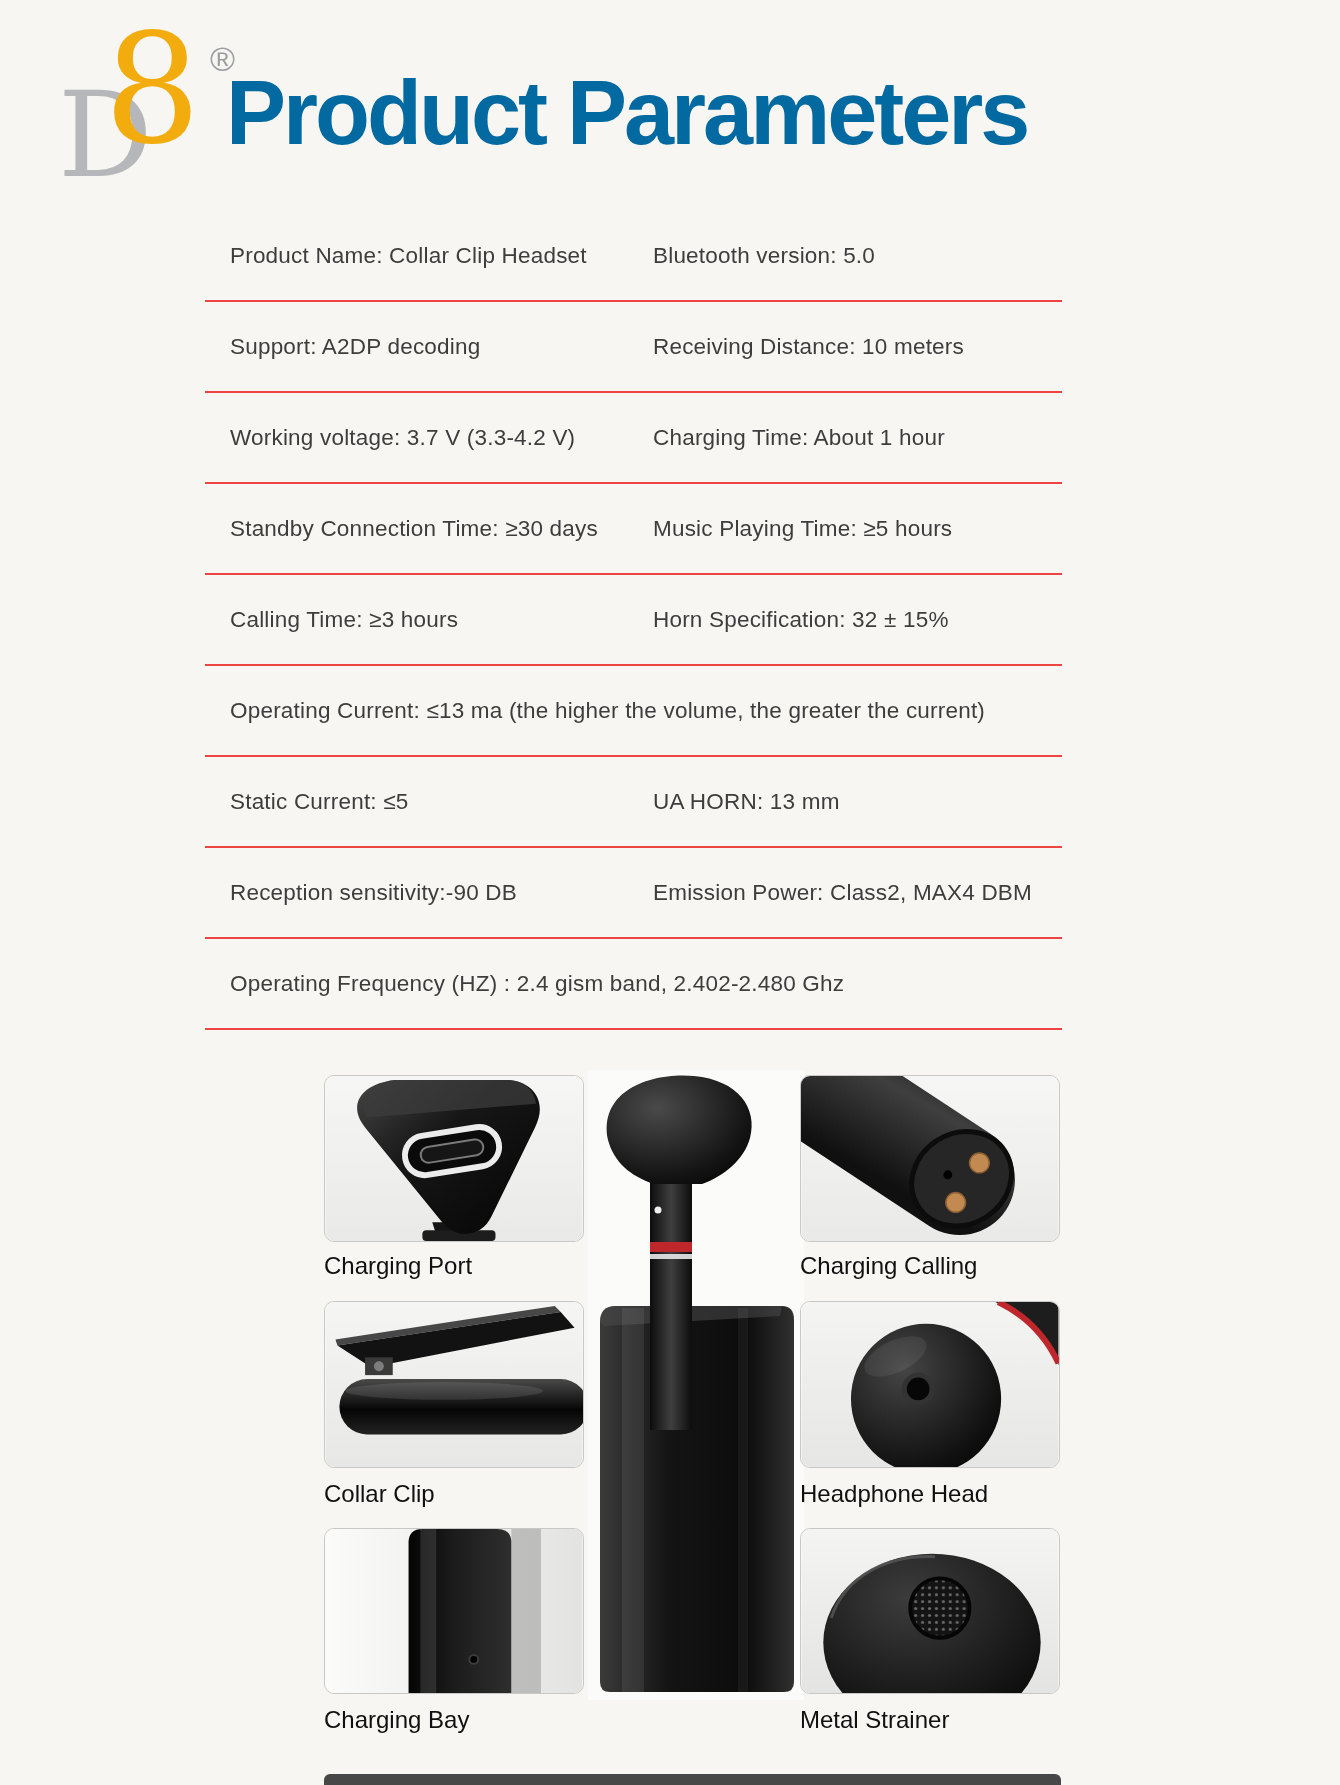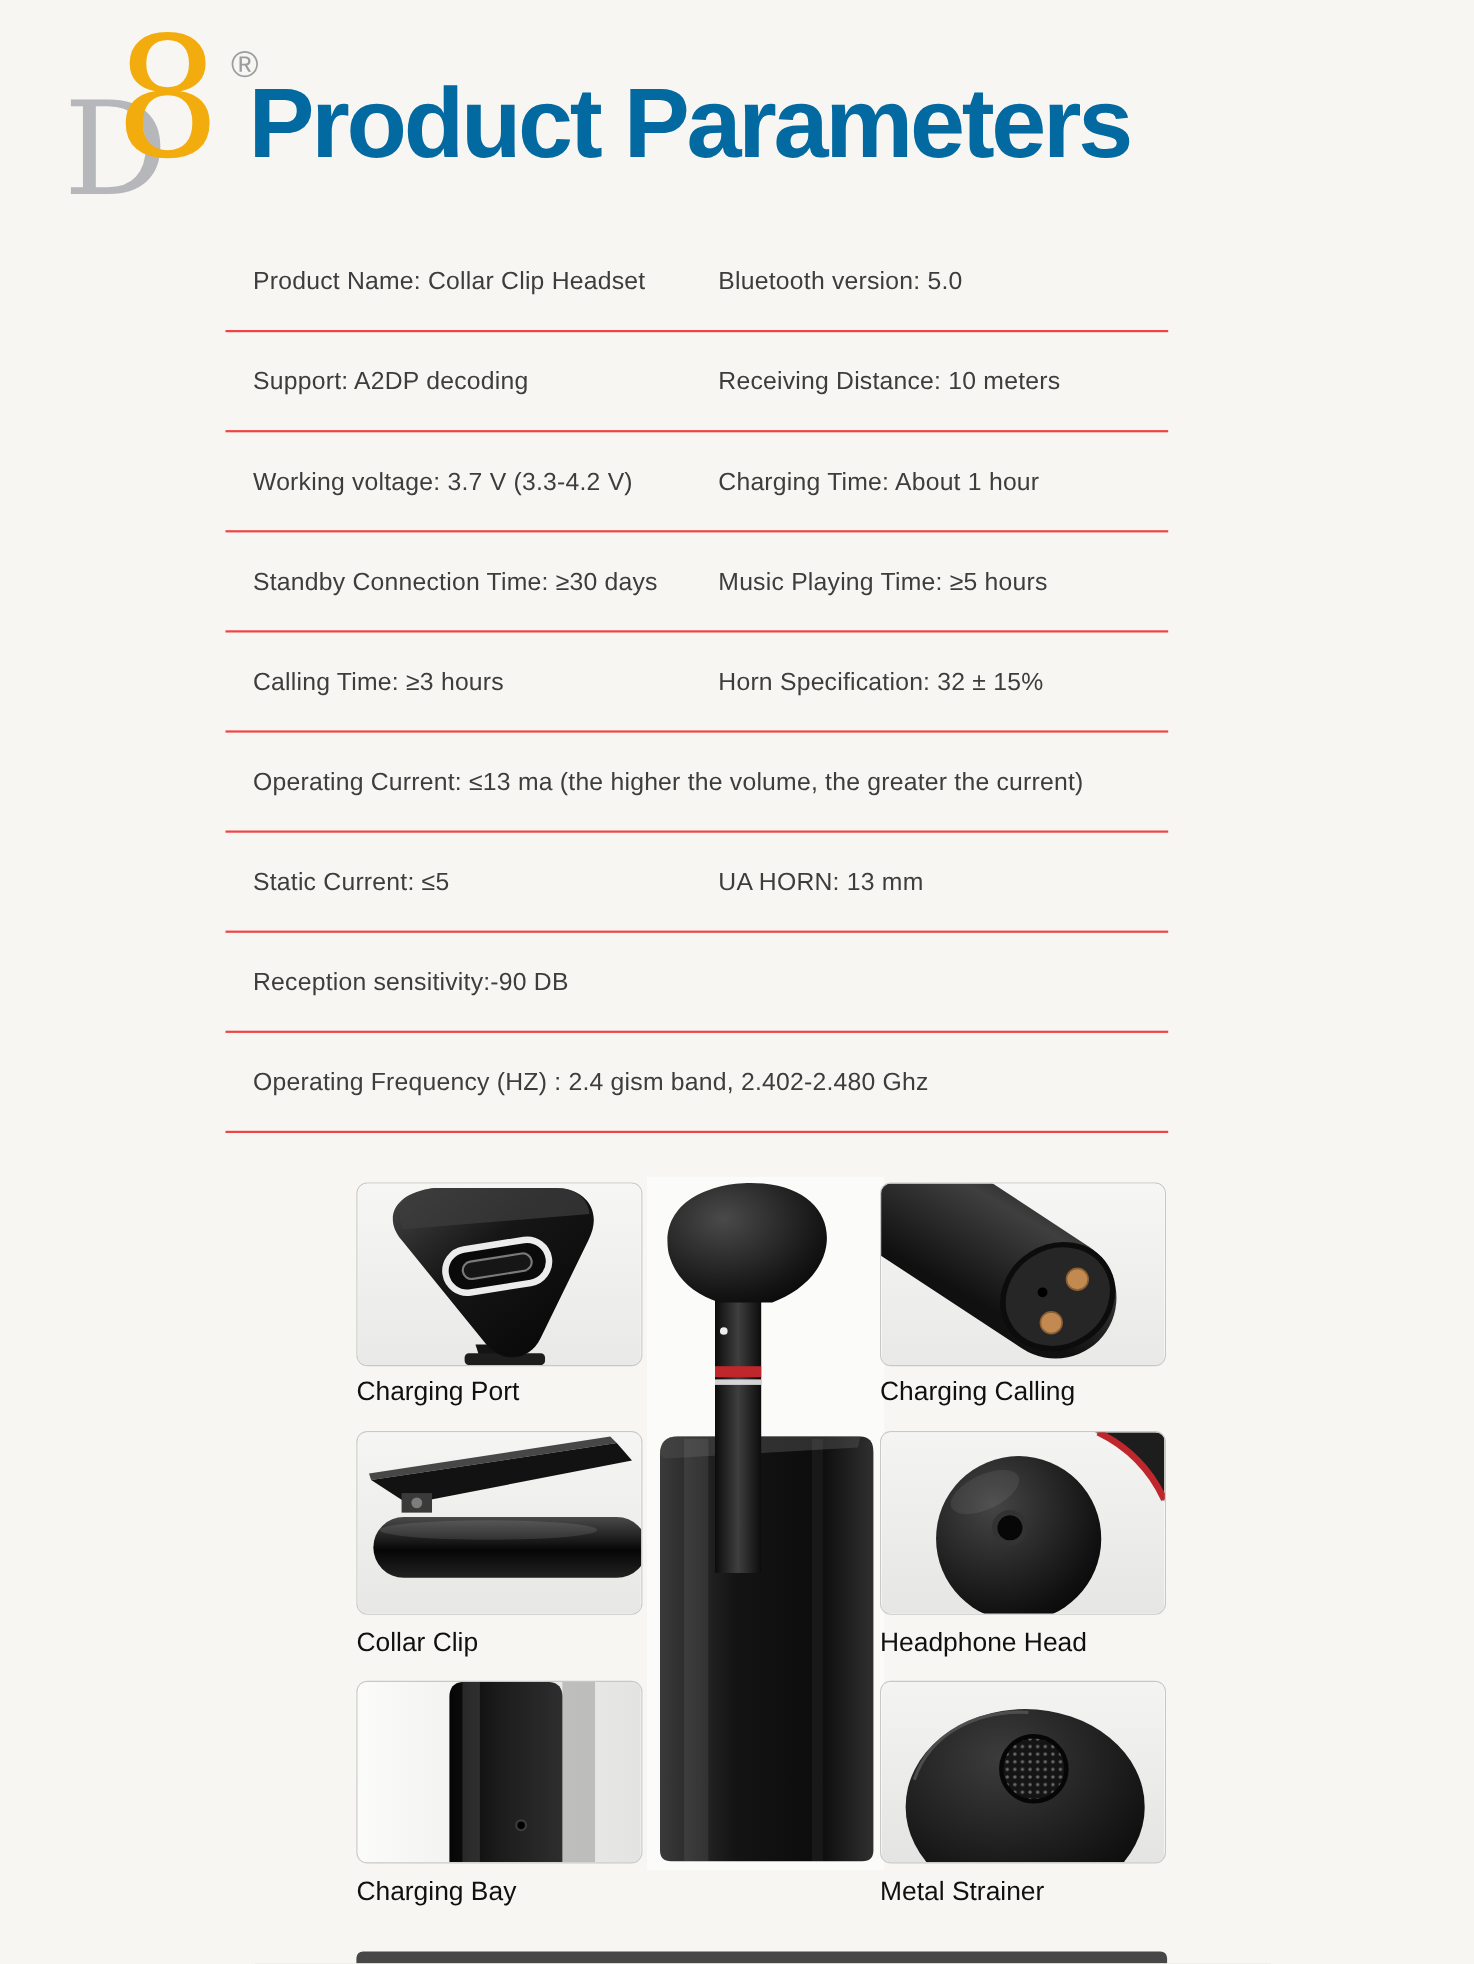--- a/index.html
+++ b/index.html
@@ -93,20 +93,21 @@
     <div class="spec-row">
       <span class="spec-cell spec-left">Operating Current: ≤13 ma (the higher the volume, the greater the current)</span>
       <span class="spec-cell spec-right"></span>
     </div>
     <div class="spec-row">
       <span class="spec-cell spec-left">Static Current: ≤5</span>
       <span class="spec-cell spec-right">UA HORN: 13 mm</span>
     </div>
     <div class="spec-row">
       <span class="spec-cell spec-left">Reception sensitivity:-90 DB</span>
+      <span class="spec-cell spec-right">Emission Power: Class2, MAX4 DBM</span>
     </div>
     <div class="spec-row">
       <span class="spec-cell spec-left">Operating Frequency (HZ) : 2.4 gism band, 2.402-2.480 Ghz</span>
       <span class="spec-cell spec-right"></span>
     </div>
   </div>
 
   <div class="panel col-left row1">
     <svg viewBox="0 0 260 167">
       <defs>

